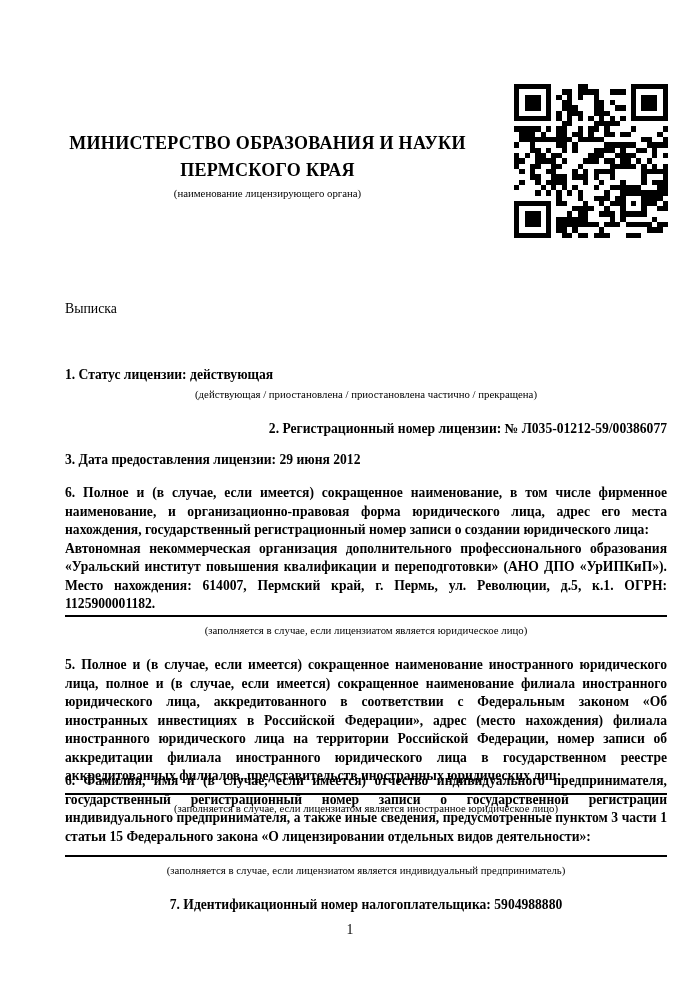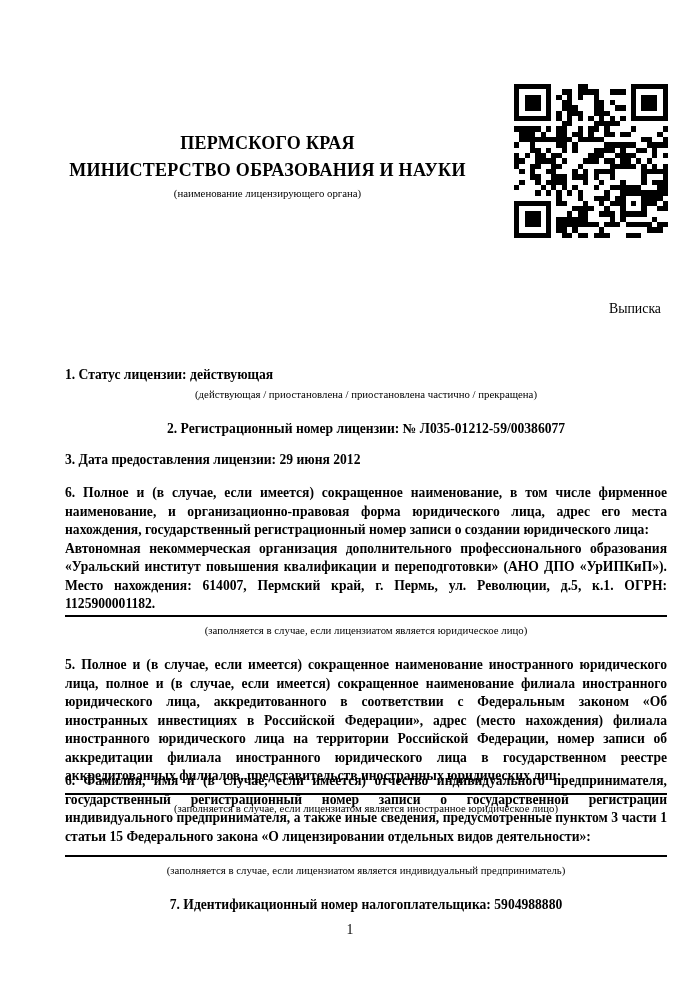--- a/index.html
+++ b/index.html
@@ -36,24 +36,24 @@
     line-height: 27px;
     letter-spacing: 0.3px;
   }
   .ministry-note {
     font-size: 10.8px;
     line-height: 14px;
     margin-top: 2px;
   }
   .doc-title {
     position: absolute;
-    left: 59px;
+    left: 65px;
     top: 299px;
     width: 602px;
-    text-align: right;
+    text-align: left;
     font-size: 13.8px;
     line-height: 19px;
   }
   .item {
     position: absolute;
     left: 65px;
     width: 602px;
     font-size: 13.6px;
     line-height: 18.5px;
   }
@@ -510,36 +510,36 @@
         <rect x="13" y="28" width="1" height="1" fill="#000000"></rect>
         <rect x="15" y="28" width="1" height="1" fill="#000000"></rect>
         <rect x="16" y="28" width="1" height="1" fill="#000000"></rect>
         <rect x="17" y="28" width="1" height="1" fill="#000000"></rect>
         <rect x="21" y="28" width="1" height="1" fill="#000000"></rect>
         <rect x="22" y="28" width="1" height="1" fill="#000000"></rect>
         <rect x="23" y="28" width="1" height="1" fill="#000000"></rect>
       </svg></div>
 
   <div class="ministry">
+    <div class="ministry-line">МИНИСТЕРСТВО ОБРАЗОВАНИЯ И НАУКИ</div>
     <div class="ministry-line">ПЕРМСКОГО КРАЯ</div>
-    <div class="ministry-line">МИНИСТЕРСТВО ОБРАЗОВАНИЯ И НАУКИ</div>
     <div class="ministry-note">(наименование лицензирующего органа)</div>
   </div>
 
   <div class="doc-title">
     <div>Выписка</div>
   </div>
 
   <div class="item" style="top:366px">
     <p style="text-align:left">1. Статус лицензии: действующая</p>
     <div class="small-note" style="margin-top:2px">(действующая / приостановлена / приостановлена частично / прекращена)</div>
   </div>
 
   <div class="item" style="top:420px">
-    <p style="text-align:center">2. Регистрационный номер лицензии: № Л035-01212-59/00386077</p>
+    <p style="text-align:right">2. Регистрационный номер лицензии: № Л035-01212-59/00386077</p>
   </div>
 
   <div class="item" style="top:451px">
     <p style="text-align:left">3. Дата предоставления лицензии: 29 июня 2012</p>
   </div>
 
   <div class="item" style="top:484px">
     <p>6. Полное и (в случае, если имеется) сокращенное наименование, в том числе фирменное наименование, и организационно-правовая форма юридического лица, адрес его места нахождения, государственный регистрационный номер записи о создании юридического лица:</p>
     <p>Автономная некоммерческая организация дополнительного профессионального образования «Уральский институт повышения квалификации и переподготовки» (АНО ДПО «УрИПКиП»). Место нахождения: 614007, Пермский край, г. Пермь, ул. Революции, д.5, к.1. ОГРН: 1125900001182.</p>
     <hr class="fill-line">

